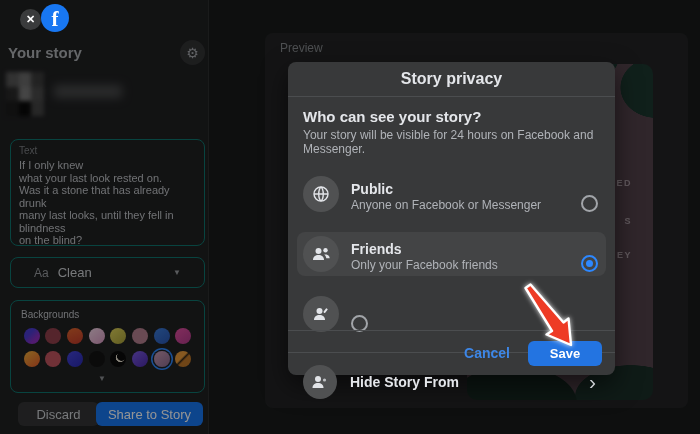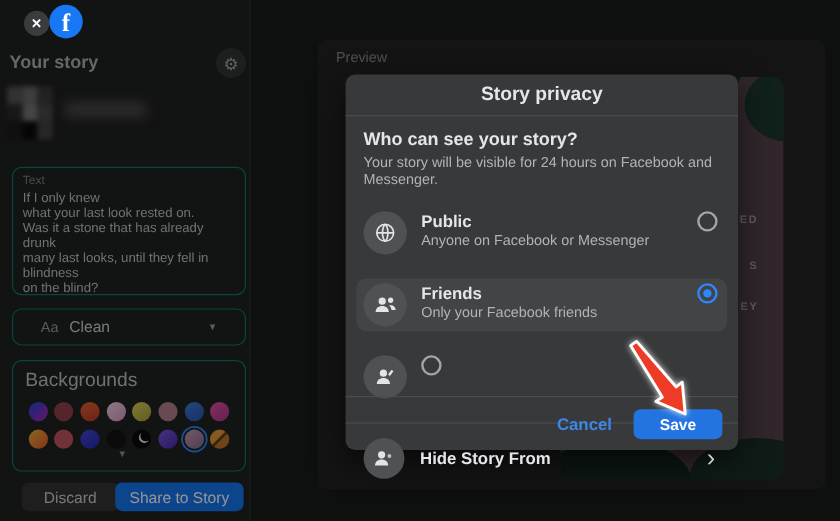--- a/index.html
+++ b/index.html
@@ -33,21 +33,21 @@
 
   .panel-card { position:absolute; left:10px; width:195px; border:1px solid #0f766e; border-radius:8px; }
   .text-card { top:139px; height:107px; padding:5px 8px; }
   .text-card .mini-label { font-size:10px; color:#7d8084; margin-bottom:3px; }
   .poem { font-size:11px; line-height:12.5px; color:#bfc2c6; }
   .font-card { top:257px; height:31px; display:flex; align-items:center; padding:0 23px; cursor:pointer; }
   .aa { font-size:12px; color:#9a9da1; }
   .font-name { font-size:13px; color:#cdd0d4; margin-left:9px; }
   .font-caret { margin-left:auto; font-size:8px; color:#9a9da1; }
   .bg-card { top:300px; height:93px; padding:8px 10px; }
-  .bg-label { font-size:16px; color:#bfc2c6; }
+  .bg-label { font-size:10px; color:#bfc2c6; }
   .swatch-grid { margin-top:8px; display:grid; grid-template-columns:repeat(8,1fr); row-gap:7px; justify-items:center; }
   .swatch { width:16px; height:16px; border-radius:50%; cursor:pointer; display:inline-block; }
   .swatch.selected { box-shadow:0 0 0 1.5px #202122, 0 0 0 3px #2d88ff; }
   .more-caret { position:absolute; left:98px; top:374px; font-size:8px; color:#8a8d91; cursor:pointer; }
   .discard-btn { position:absolute; left:18px; top:402px; width:81px; height:24px; background:#343536;
                  border:none; border-radius:6px; color:#cdd0d4; font-size:13px; cursor:pointer; }
   .share-btn { position:absolute; left:96px; top:402px; width:107px; height:24px; background:#1877f2;
                border:none; border-radius:6px; color:#fff; font-size:13px; cursor:pointer; }
 
   
@@ -72,21 +72,21 @@
 
   
   .modal { position:absolute; left:288px; top:62px; width:327px; height:313px; background:#38393a;
            border-radius:8px; box-shadow:0 10px 26px rgba(0,0,0,0.55); z-index:100; color:#e4e6ea; }
   .modal-header { height:35px; border-bottom:1px solid #4b4d4f; display:flex; align-items:center; justify-content:center; }
   .modal-title { font-size:16px; font-weight:bold; }
   .modal-body { padding:11px 15px 0 15px; }
   .modal-question { font-size:15px; font-weight:bold; }
   .modal-desc { font-size:12px; color:#b0b3b8; margin-top:3px; }
   .options { margin-top:9px; }
-  .option-row { display:flex; align-items:flex-start; padding:4px 6px; margin:16px -6px; border-radius:8px; cursor:pointer; }
+  .option-row { display:flex; align-items:flex-end; padding:4px 6px; margin:16px -6px; border-radius:8px; cursor:pointer; }
   .option-row.hover { background:#434445; }
   .opt-icon { width:36px; height:36px; border-radius:50%; background:#505152; flex:0 0 36px;
               display:flex; align-items:center; justify-content:center; margin-right:12px; }
   .opt-icon svg { display:block; }
   .opt-text { flex:1 1 auto; }
   .opt-label { font-size:14px; font-weight:600; }
   .opt-sub { font-size:12px; color:#b0b3b8; margin-top:1px; }
   .radio { width:17px; height:17px; border-radius:50%; border:2px solid #a2a5a9; flex:0 0 17px;
            margin-right:2px; position:relative; }
   .radio.checked { border-color:#2d88ff; }

